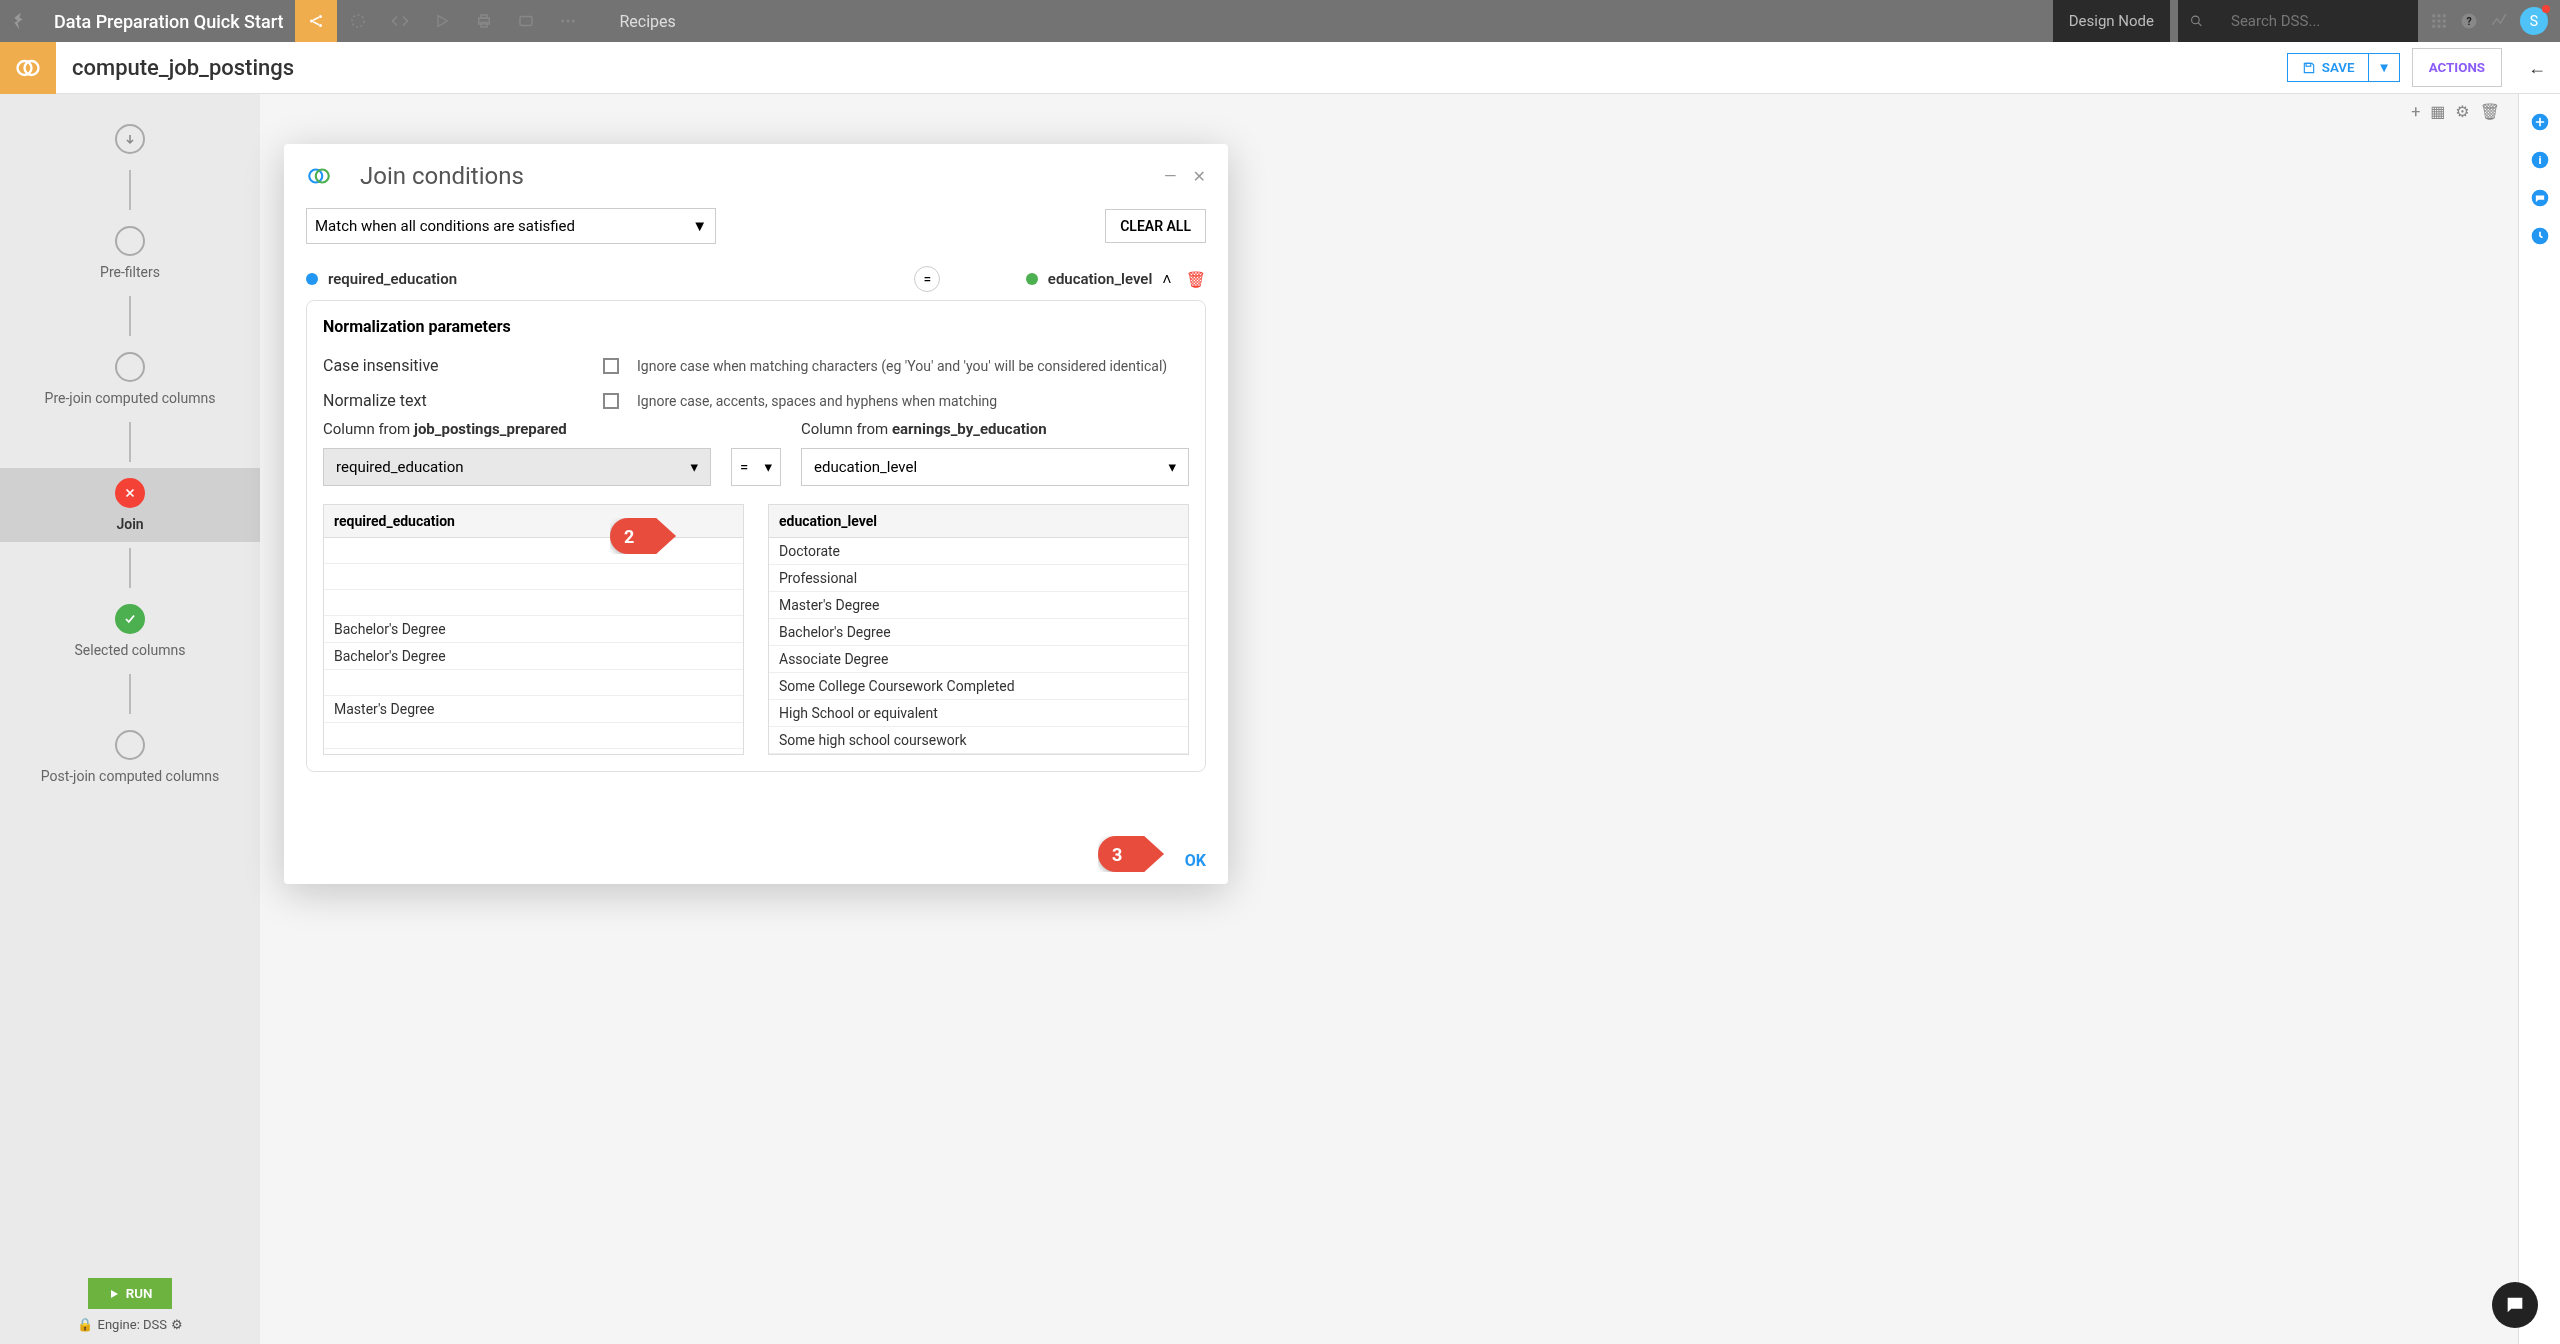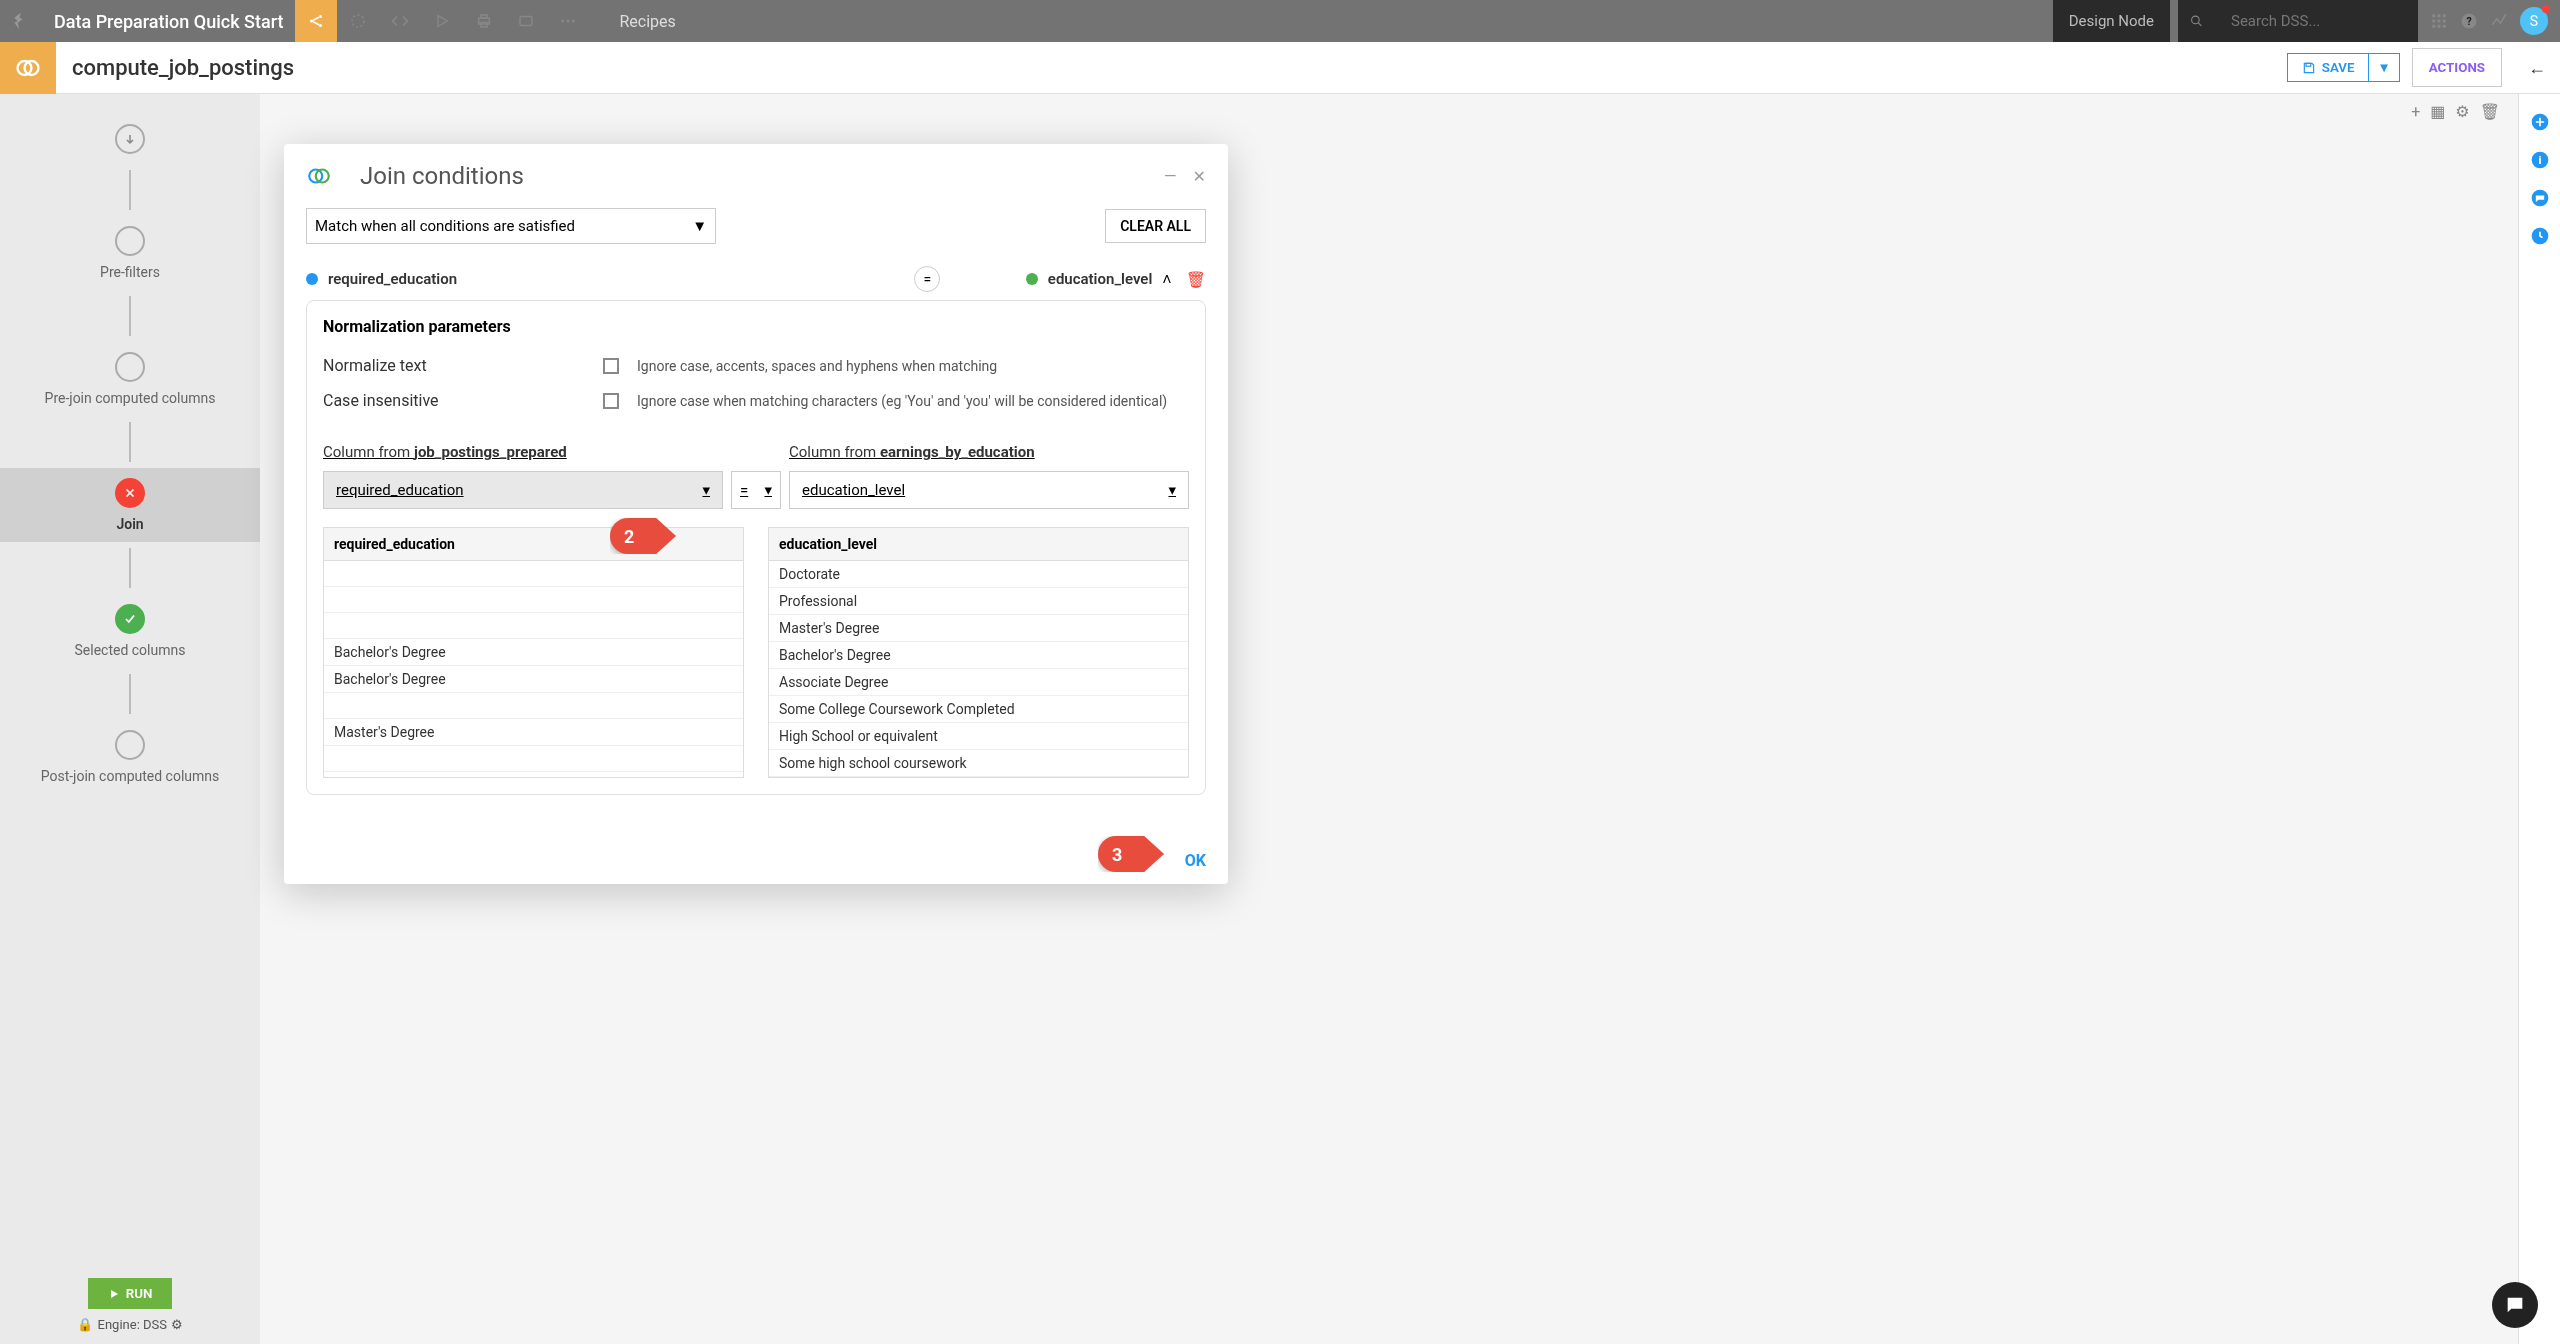--- a/index.html
+++ b/index.html
@@ -72,21 +72,21 @@
 .cond-right { margin-left: auto; display: flex; gap: 14px; align-items: center; }
 .trash { color: #f44336; }
 
 .details-box { border: 1px solid #e0e0e0; border-radius: 8px; padding: 16px; }
 .section-title { font-weight: 700; font-size: 16px; margin-bottom: 12px; }
 .param-row { display: flex; align-items: center; padding: 8px 0; }
 .param-label { width: 280px; font-size: 16px; color: #333; }
 .checkbox { width: 16px; height: 16px; border: 2px solid #888; margin-right: 18px; }
 .param-desc { font-size: 14px; color: #555; }
 
-.columns-section { display: flex; gap: 8px; margin-top: 25px; text-decoration: underline; }
+.columns-section { display: flex; gap: 20px; margin-top: 2px; }
 .col-side { flex: 1; }
 .col-from-label { font-size: 15px; color: #333; margin-bottom: 10px; }
 .col-from-label b { font-weight: 700; }
 .col-select { border: 1px solid #ccc; padding: 9px 12px; display: flex; align-items: center; justify-content: space-between; font-size: 15px; position: relative; }
 .col-select.highlighted { background: #e8e8e8; }
 .op-select { width: 50px; border: 1px solid #ccc; padding: 9px 8px; display: flex; align-items: center; justify-content: space-between; font-size: 15px; align-self: flex-end; margin-bottom: 0; }
 .op-wrapper { display: flex; flex-direction: column; justify-content: flex-end; }
 
 .preview-tables { display: flex; gap: 24px; margin-top: 18px; }
 .preview-table { flex: 1; border: 1px solid #ddd; }
@@ -340,28 +340,28 @@
         <span class="cond-label">education_level</span>
         <div class="cond-right">
           <span>˄</span>
           <span class="trash">🗑</span>
         </div>
       </div>
 
       <div class="details-box">
         <div class="section-title">Normalization parameters</div>
         <div class="param-row">
+          <div class="param-label">Case insensitive</div>
+          <div class="checkbox"></div>
+          <div class="param-desc">Ignore case when matching characters (eg 'You' and 'you' will be considered identical)</div>
+        </div>
+        <div class="param-row">
           <div class="param-label">Normalize text</div>
           <div class="checkbox"></div>
           <div class="param-desc">Ignore case, accents, spaces and hyphens when matching</div>
-        </div>
-        <div class="param-row">
-          <div class="param-label">Case insensitive</div>
-          <div class="checkbox"></div>
-          <div class="param-desc">Ignore case when matching characters (eg 'You' and 'you' will be considered identical)</div>
         </div>
 
         <div class="columns-section">
           <div class="col-side">
             <div class="col-from-label"><span>Column from </span><b>job_postings_prepared</b></div>
             <div class="col-select highlighted">
               <span>required_education</span>
               <span>▾</span>
             </div>
           </div>

